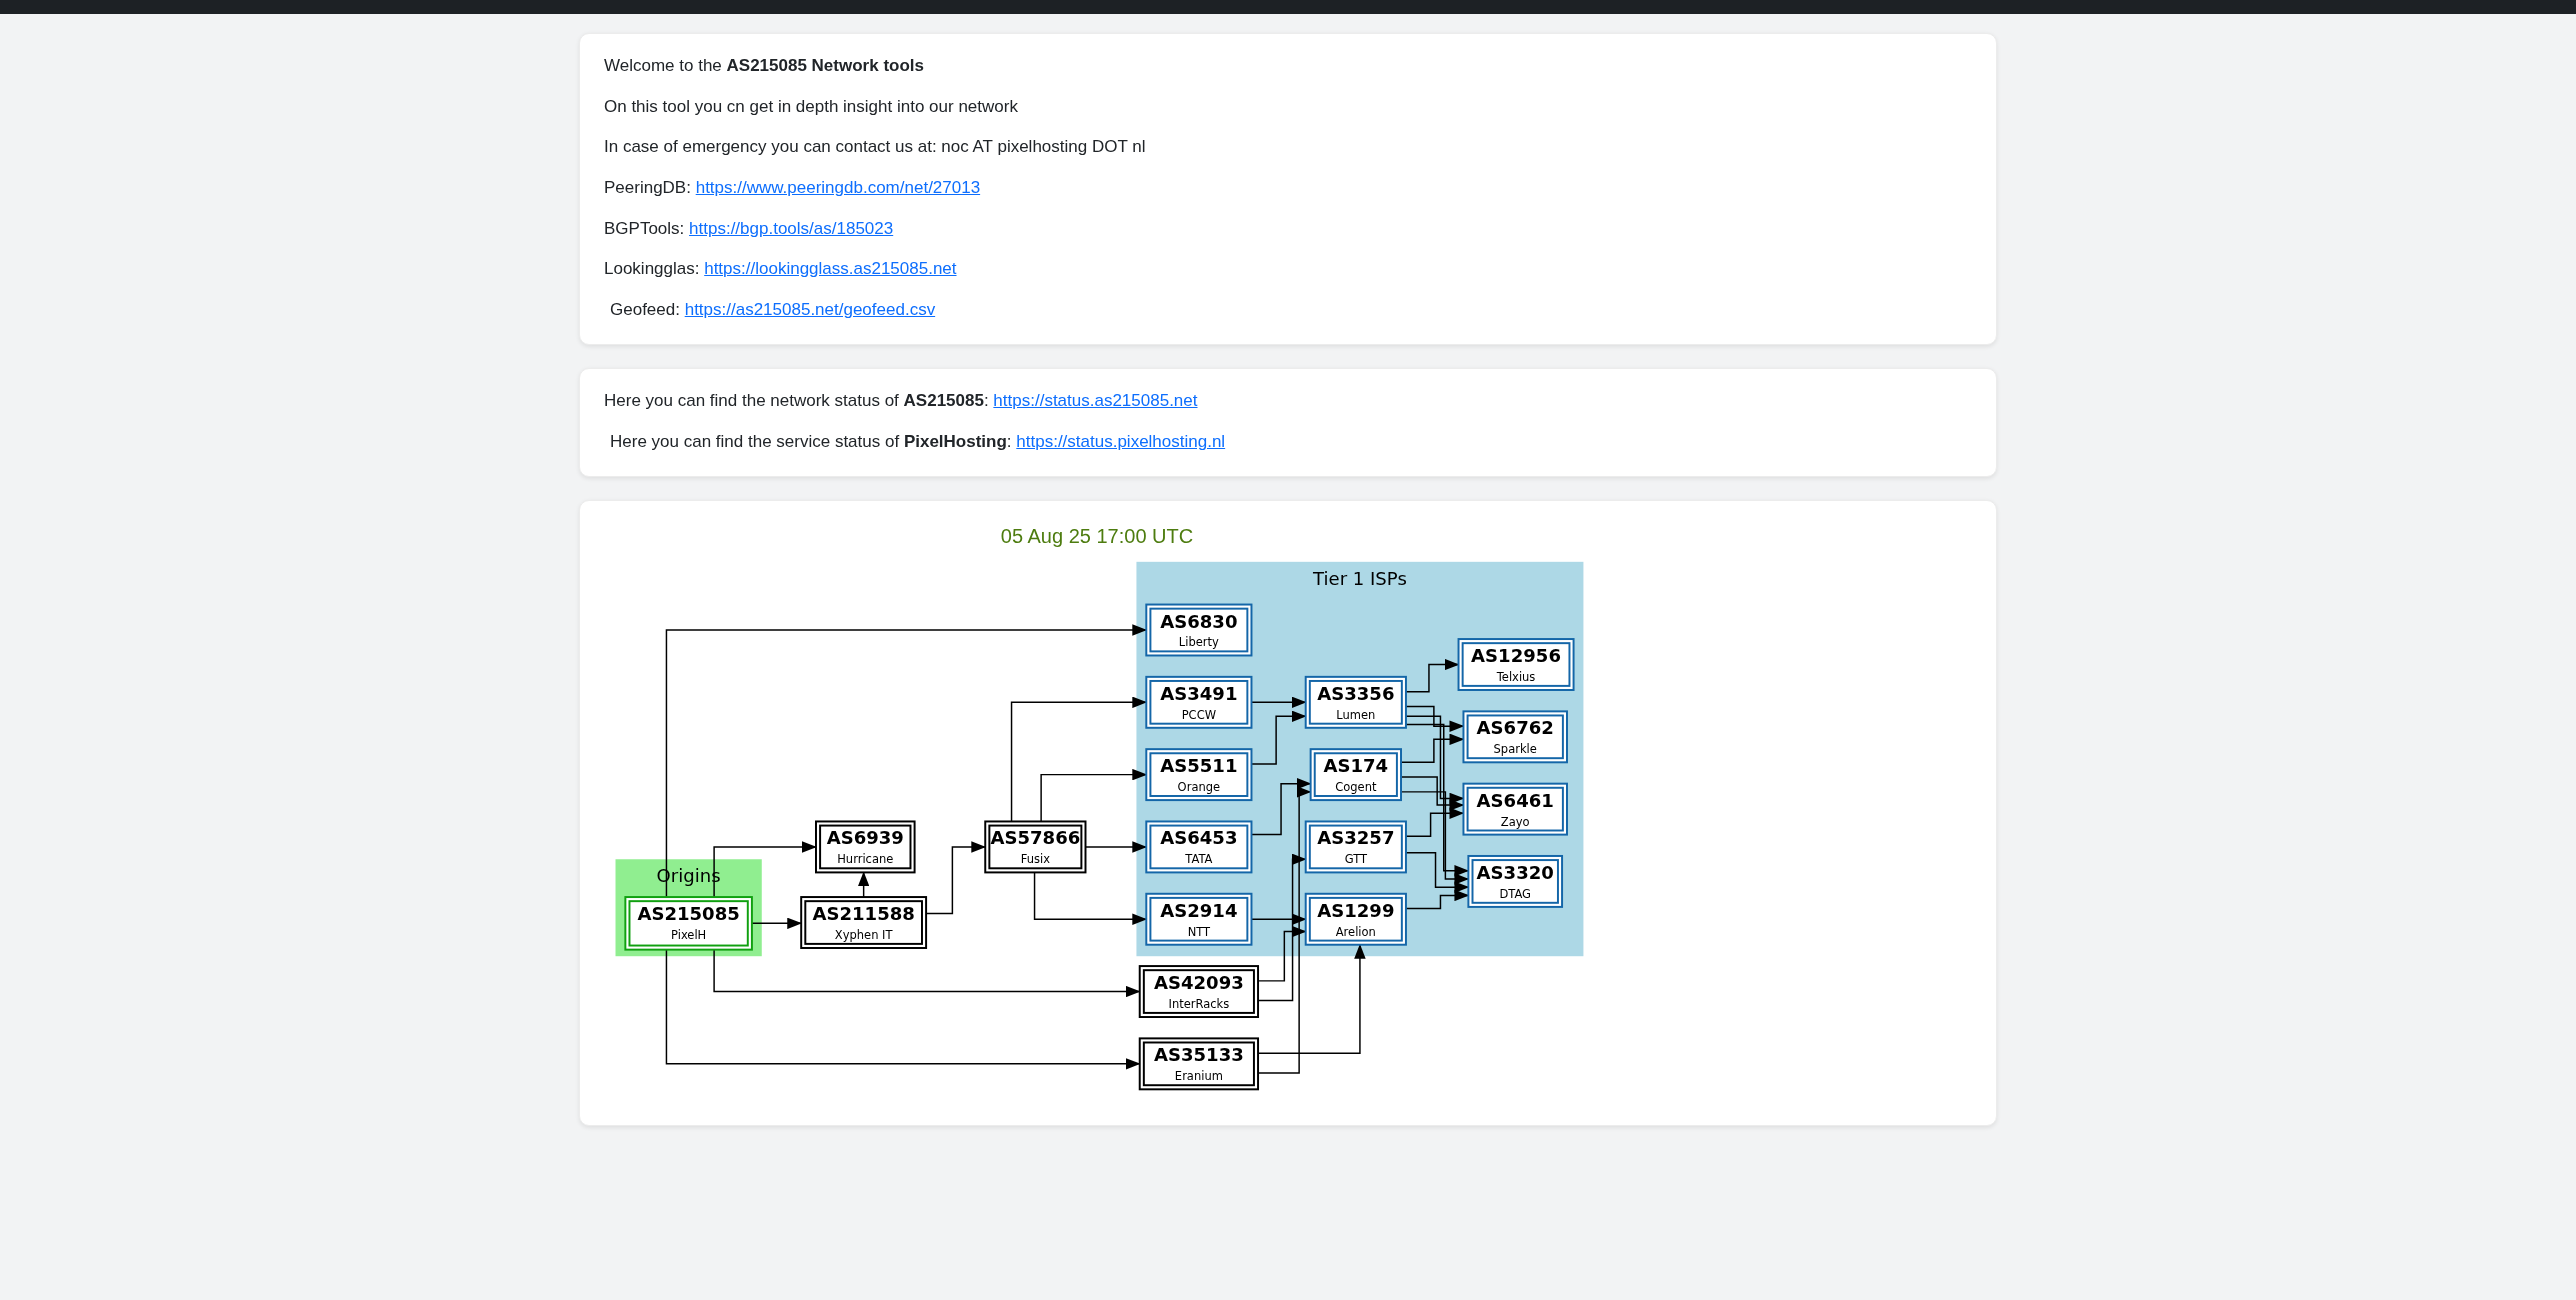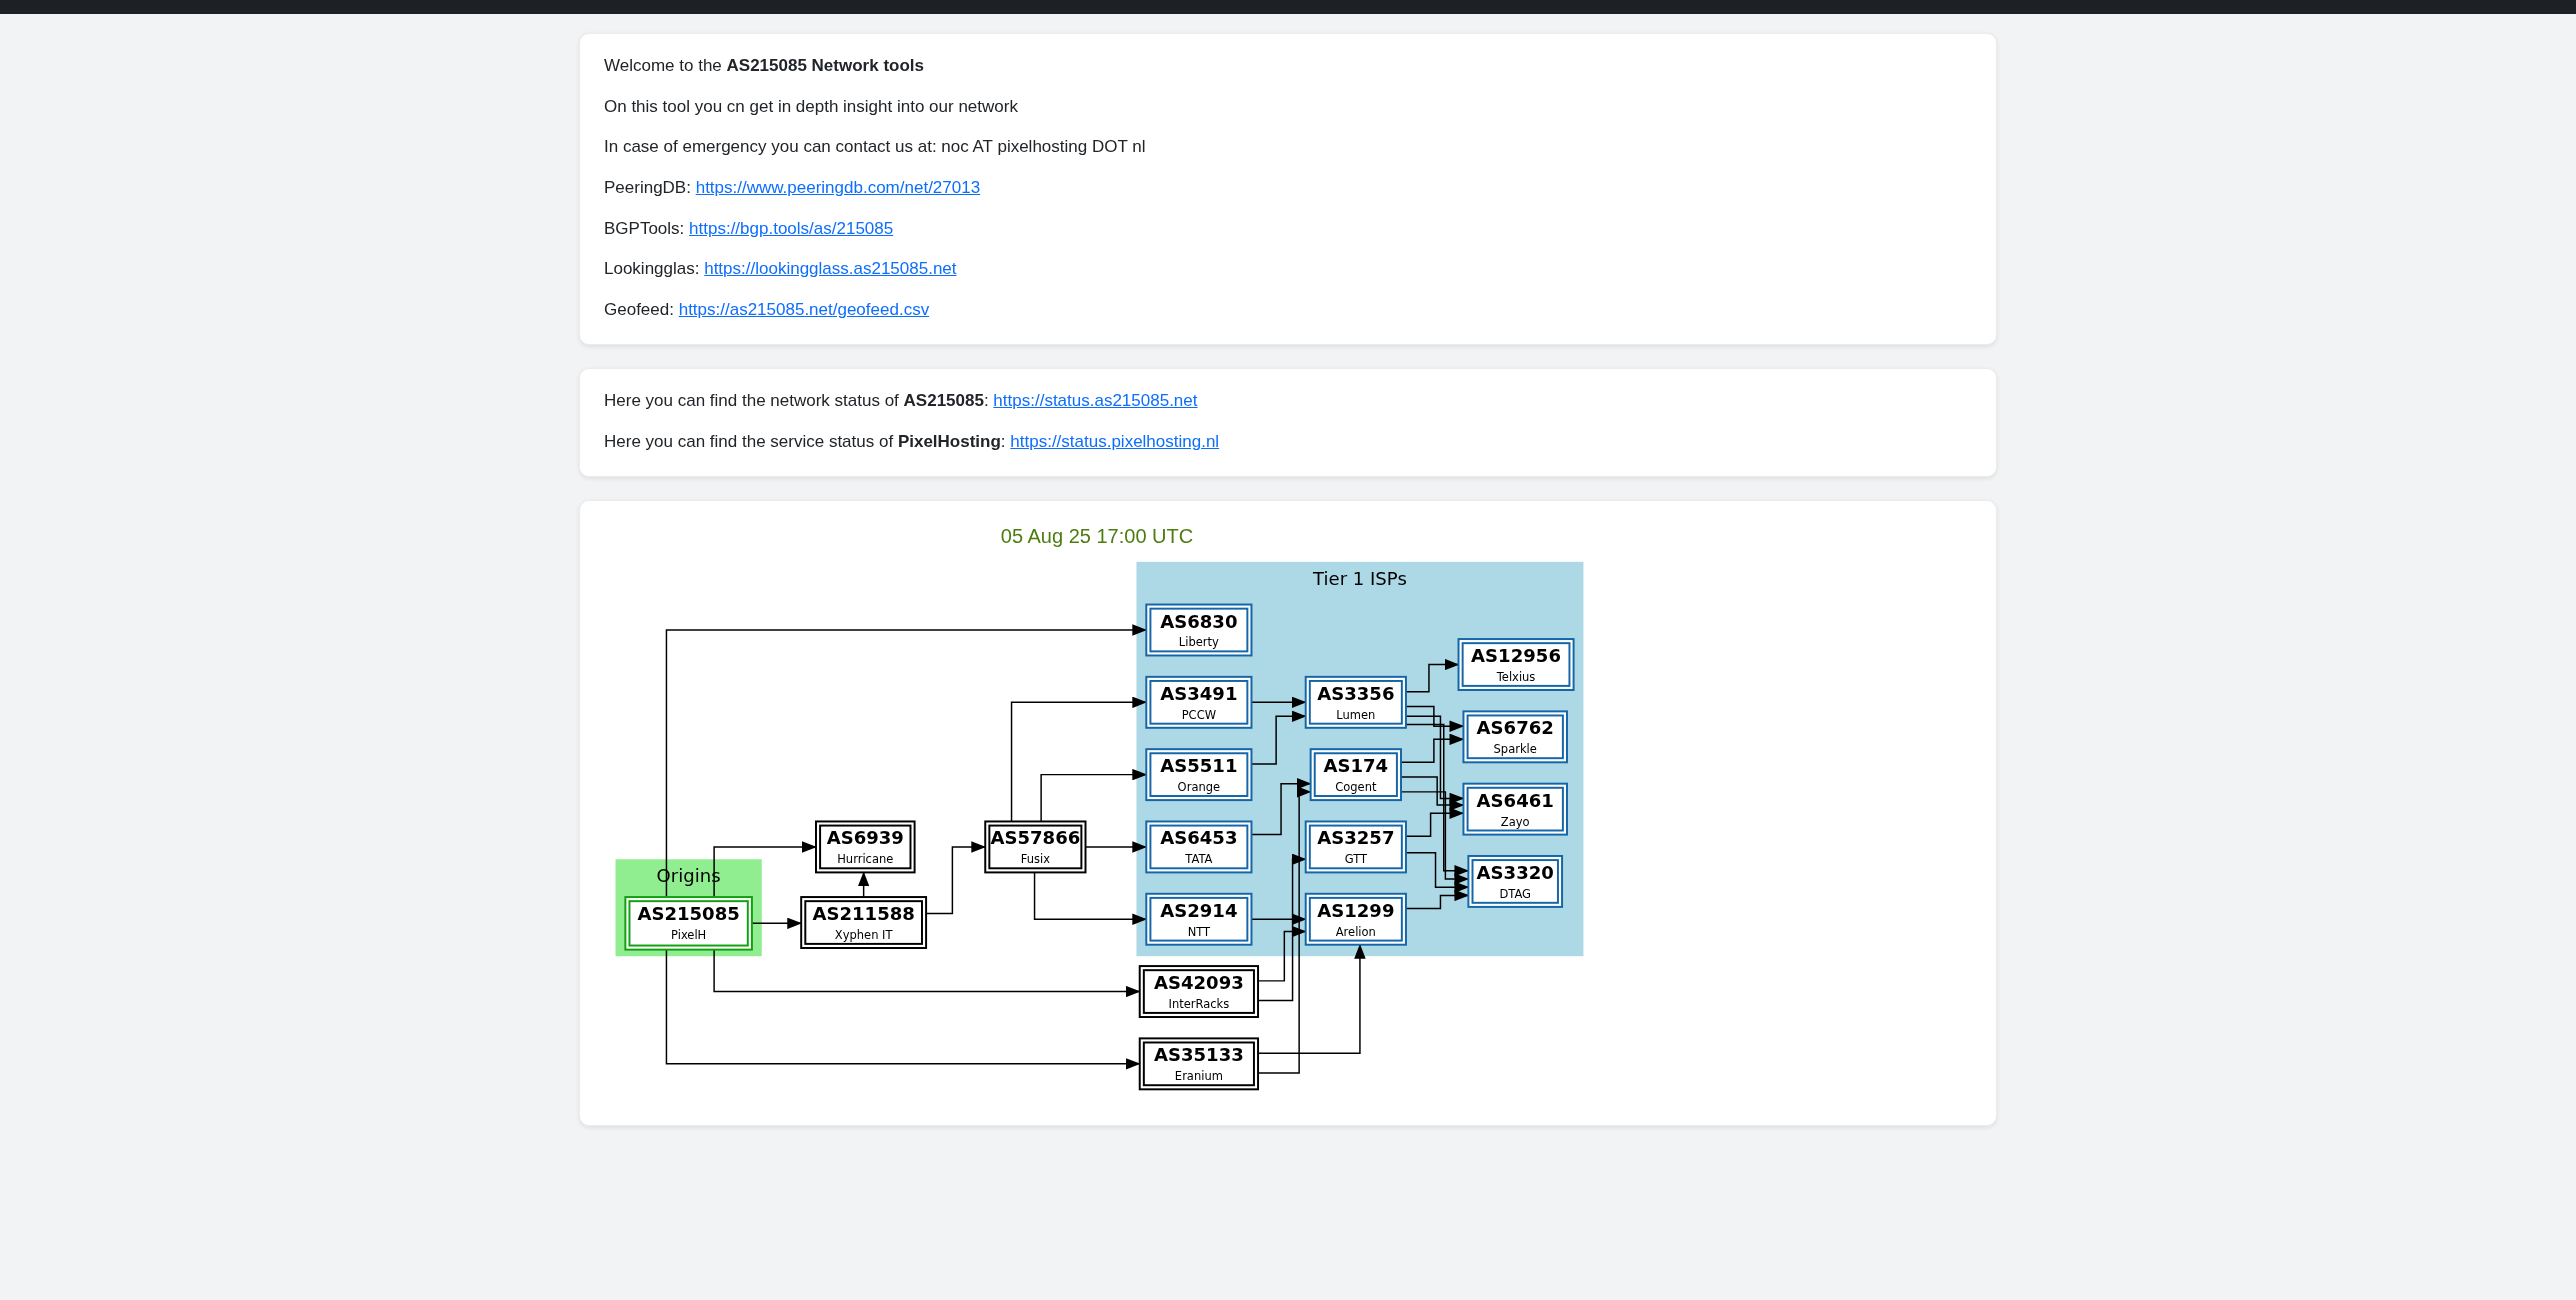--- a/index.html
+++ b/index.html
@@ -32,21 +32,21 @@
     font-size: 31px;
     font-weight: 500;
     color: var(--heading, #219be4);
     line-height: 1.2;
   }
   .paragraphs p {
     margin: 0 0 16px 0;
     font-size: 17px;
     line-height: 1.45;
   }
-  .paragraphs p:last-child { margin-bottom: 2.7px; }
+  .paragraphs p:last-child { margin-bottom: 2.7px; margin-left: 6px; }
   .paragraphs b { font-weight: 700; }
   .paragraphs a {
     color: var(--link, #0d6efd);
     text-decoration: underline;
     cursor: pointer;
   }
   .map-wrap { margin-top: 4px; }
   .map-date {
     width: 986px;
     text-align: center;
@@ -68,21 +68,21 @@
 <div class="navbar"></div>
 
 <main class="page">
 
   <section class="card">
     <div class="paragraphs">
         <p><span>Welcome to the </span><b>AS215085 Network tools</b></p>
         <p><span>On this tool you cn get in depth insight into our network</span></p>
         <p><span>In case of emergency you can contact us at: noc AT pixelhosting DOT nl</span></p>
         <p><span>PeeringDB: </span><a href="#">https://www.peeringdb.com/net/27013</a></p>
-        <p><span>BGPTools: </span><a href="#">https://bgp.tools/as/215085</a></p>
+        <p><span>BGPTools: </span><a href="#">https://bgp.tools/as/185023</a></p>
         <p><span>Lookingglas: </span><a href="#">https://lookingglass.as215085.net</a></p>
         <p><span>Geofeed: </span><a href="#">https://as215085.net/geofeed.csv</a></p>
       </div>
   </section>
 
   <section class="card">
     <div class="paragraphs">
         <p><span>Here you can find the network status of </span><b>AS215085</b><span>: </span><a href="#">https://status.as215085.net</a></p>
         <p><span>Here you can find the service status of </span><b>PixelHosting</b><span>: </span><a href="#">https://status.pixelhosting.nl</a></p>
       </div>

